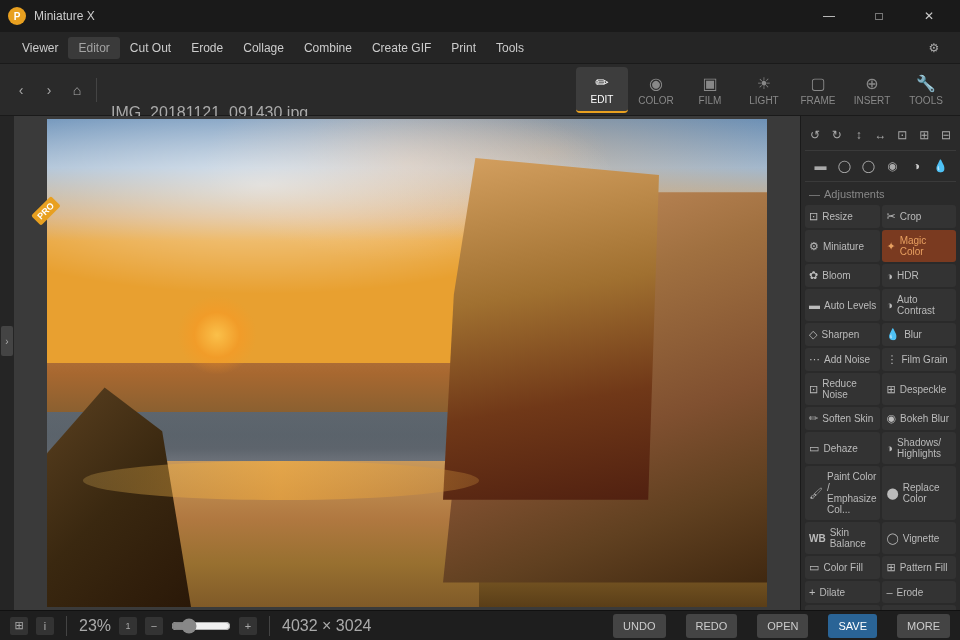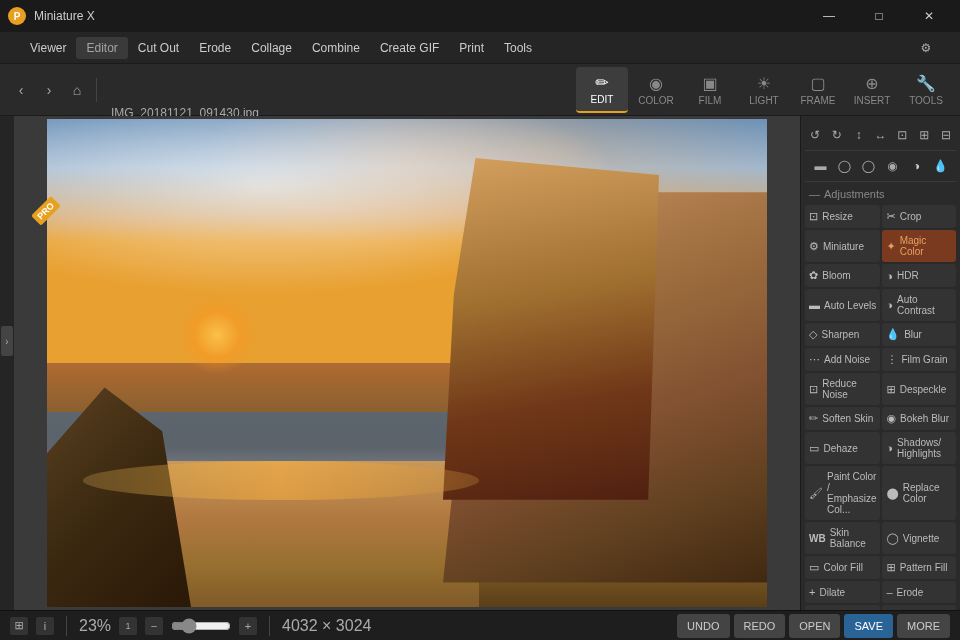--- a/index.html
+++ b/index.html
@@ -10,36 +10,36 @@
       height: 32px; background: #1a1a1a; display: flex; align-items: center; justify-content: space-between; padding: 0 8px;
     }
     .title-bar-left { display: flex; align-items: center; gap: 8px; }
     .title-bar-logo { width: 18px; height: 18px; background: #e8a020; border-radius: 50%; display: flex; align-items: center; justify-content: center; font-size: 10px; color: white; font-weight: bold; }
     .title-bar-text { color: #ccc; font-size: 12px; }
     .title-bar-controls { display: flex; gap: 4px; }
     .wc-btn { width: 46px; height: 32px; background: transparent; border: none; color: #ccc; cursor: pointer; font-size: 12px; display: flex; align-items: center; justify-content: center; }
 
     
     .menu-bar {
-      height: 32px; background: #252525; display: flex; align-items: center; padding: 0 20px; border-bottom: 1px solid #1a1a1a;
+      height: 32px; background: #252525; display: flex; align-items: center; padding: 0 12px; border-bottom: 1px solid #1a1a1a;
     }
     .menu-item {
       padding: 4px 10px; cursor: pointer; color: #ccc; font-size: 12px; border-radius: 3px;
     }
     .menu-item.active { background: #3a3a3a; color: #a3a3a3; }
     .menu-settings { margin-left: auto; width: 28px; height: 28px; display: flex; align-items: center; justify-content: center; cursor: pointer; color: #aaa; }
 
     
     .toolbar {
       height: 52px; background: #2a2a2a; display: flex; align-items: center; padding: 0 8px; gap: 2px; border-bottom: 1px solid #1a1a1a;
     }
     .nav-btn {
       width: 26px; height: 26px; background: transparent; border: none; color: #aaa; cursor: pointer; display: flex; align-items: center; justify-content: center; font-size: 14px; border-radius: 3px;
     }
-    .file-info { margin-left: 8px; color: #aaa; font-size: 12px; margin-top: 46px; }
+    .file-info { margin-left: 8px; color: #aaa; font-size: 16px; margin-top: 46px; }
 
     
     .right-tabs {
       margin-left: auto; display: flex; gap: 2px;
     }
     .tab-btn {
       width: 52px; height: 46px; background: transparent; border: none; color: #888; cursor: pointer; display: flex; flex-direction: column; align-items: center; justify-content: center; gap: 2px; font-size: 10px; border-radius: 4px;
     }
     .tab-btn.active { background: #3d3d3d; color: white; border-bottom: 2px solid #e8a020; }
     .tab-icon { font-size: 16px; }
@@ -146,21 +146,21 @@
     .adj-icon { font-size: 11px; flex-shrink: 0; }
 
     
     .status-bar {
       height: 30px; background: #1e1e1e; display: flex; align-items: center; padding: 0 10px; gap: 8px; border-top: 1px solid #111;
     }
     .status-left { display: flex; align-items: center; gap: 8px; }
     .zoom-btn { width: 18px; height: 18px; background: #333; border: none; color: #aaa; cursor: pointer; display: flex; align-items: center; justify-content: center; font-size: 11px; border-radius: 2px; }
     .zoom-label { color: #aaa; font-size: 16px; }
     .zoom-slider { width: 60px; accent-color: #888; }
-    .status-right { margin-left: auto; display: flex; gap: 4px; }
+    .status-right { margin-left: auto; display: flex; gap: 20px; }
     .status-btn {
       height: 24px; padding: 0 10px; background: #444; border: none; border-radius: 3px; color: #ccc; cursor: pointer; font-size: 11px;
     }
     .status-btn.save { background: #2a6496; color: white; }
 
     .separator { width: 1px; height: 20px; background: #444; margin: 0 4px; }
 
     
     .pro-badge {
       position: absolute; top: 88px; left: 18px; background: #e8a020; color: white; font-size: 9px; font-weight: bold; padding: 2px 4px; border-radius: 2px; z-index: 10; transform: rotate(-45deg); transform-origin: center;

